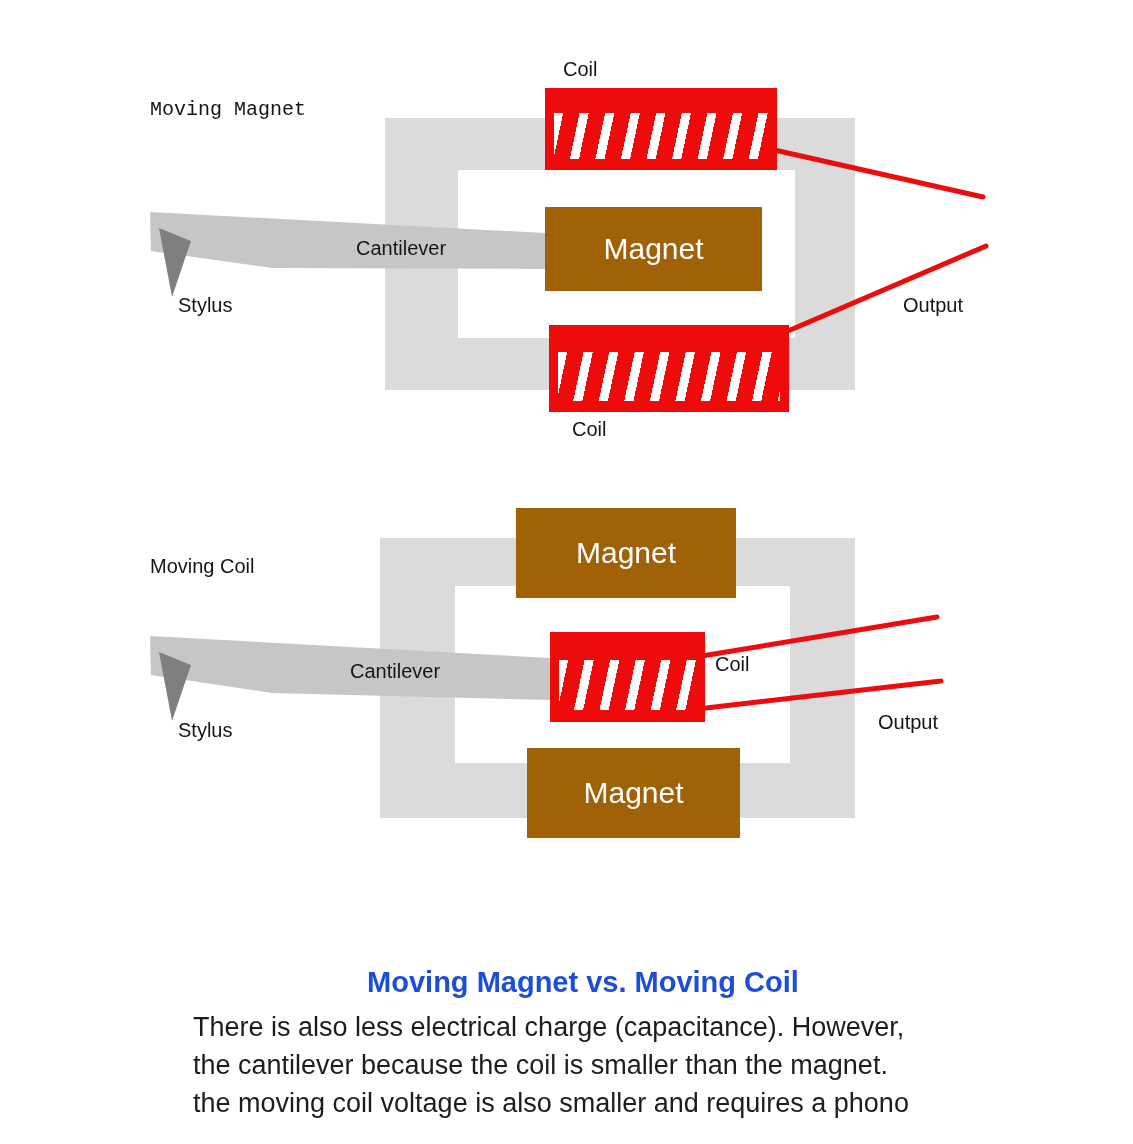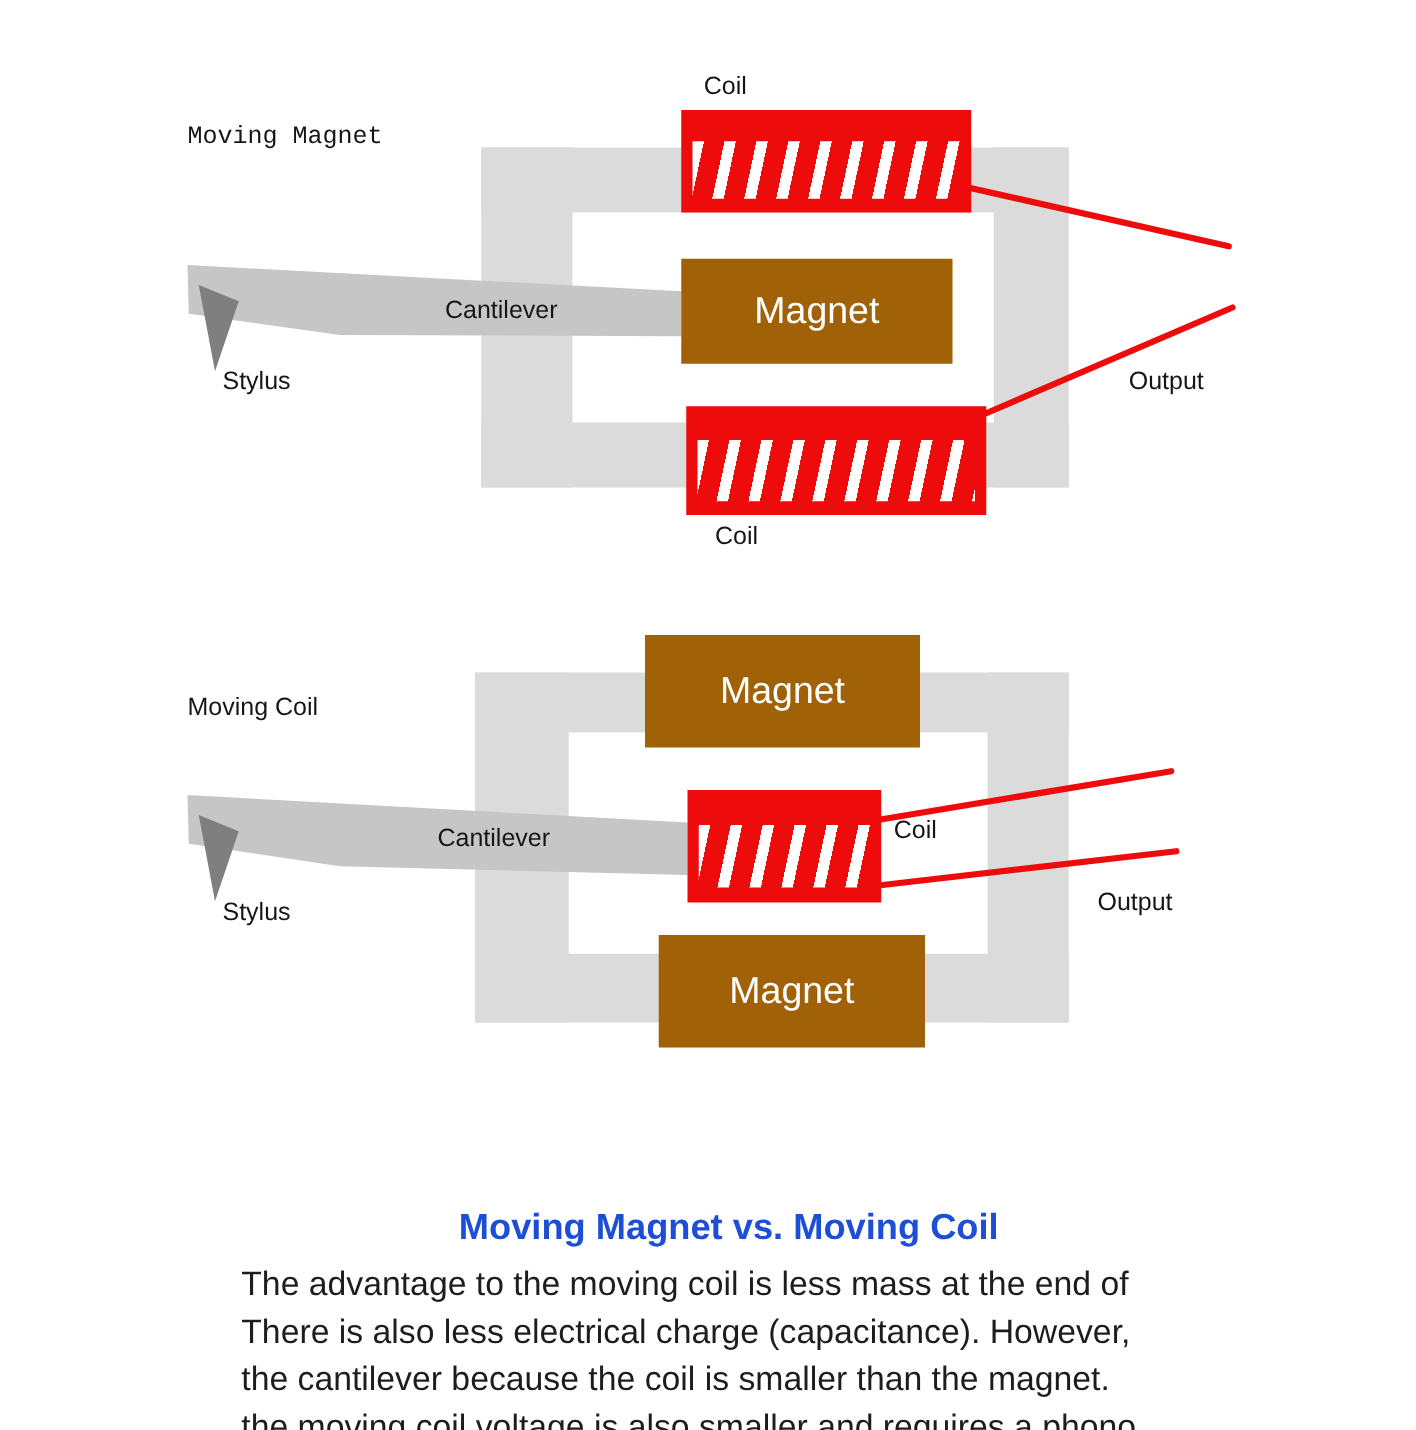--- a/index.html
+++ b/index.html
@@ -93,20 +93,19 @@
     <div class="lbl" style="left:150px; top:516px;margin-top:39px;">Moving Coil</div>
     <div class="lbl" style="left:350px; top:660px;">Cantilever</div>
     <div class="lbl" style="left:715px; top:653px;">Coil</div>
     <div class="lbl" style="left:178px; top:719px;">Stylus</div>
     <div class="lbl" style="left:878px; top:711px;">Output</div>
   </div>
 
   <div>
     <div class="heading">Moving Magnet vs. Moving Coil</div>
     <div class="para">
-      <div class="line">The advantage to the moving coil is less mass at the end of</div>
       <div class="line">There is also less electrical charge (capacitance). However,</div>
       <div class="line">the cantilever because the coil is smaller than the magnet.</div>
       <div class="line">the moving coil voltage is also smaller and requires a phono</div>
     </div>
   </div>
 
 </div>
 
 </body></html>

